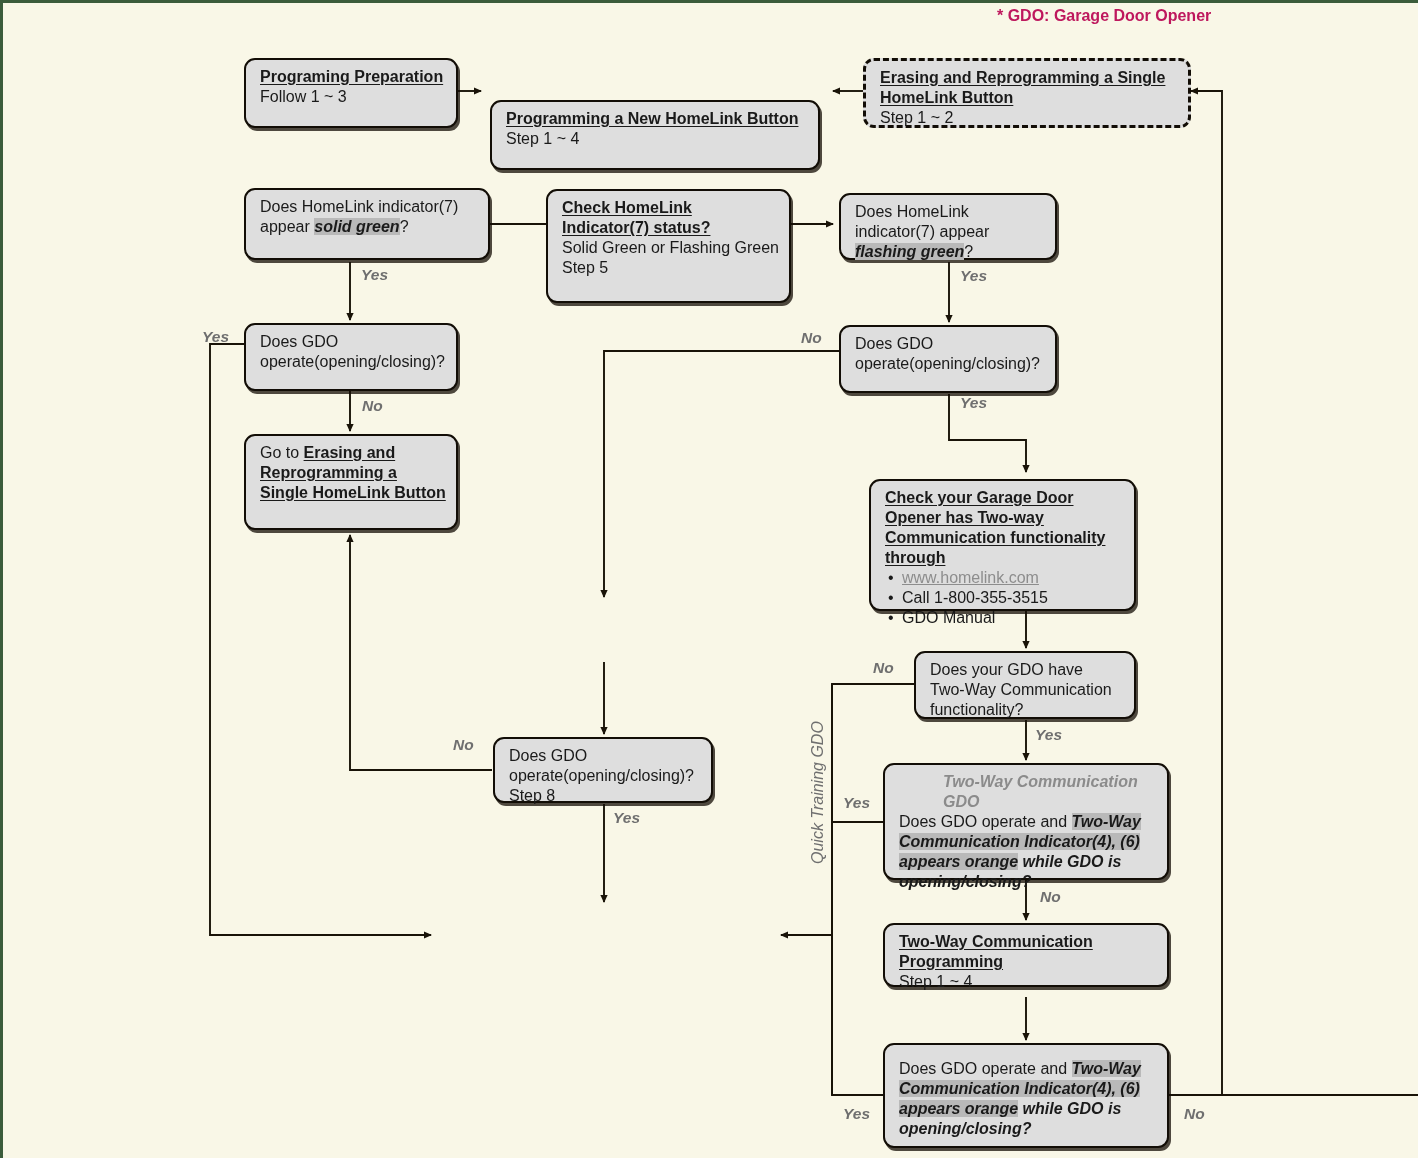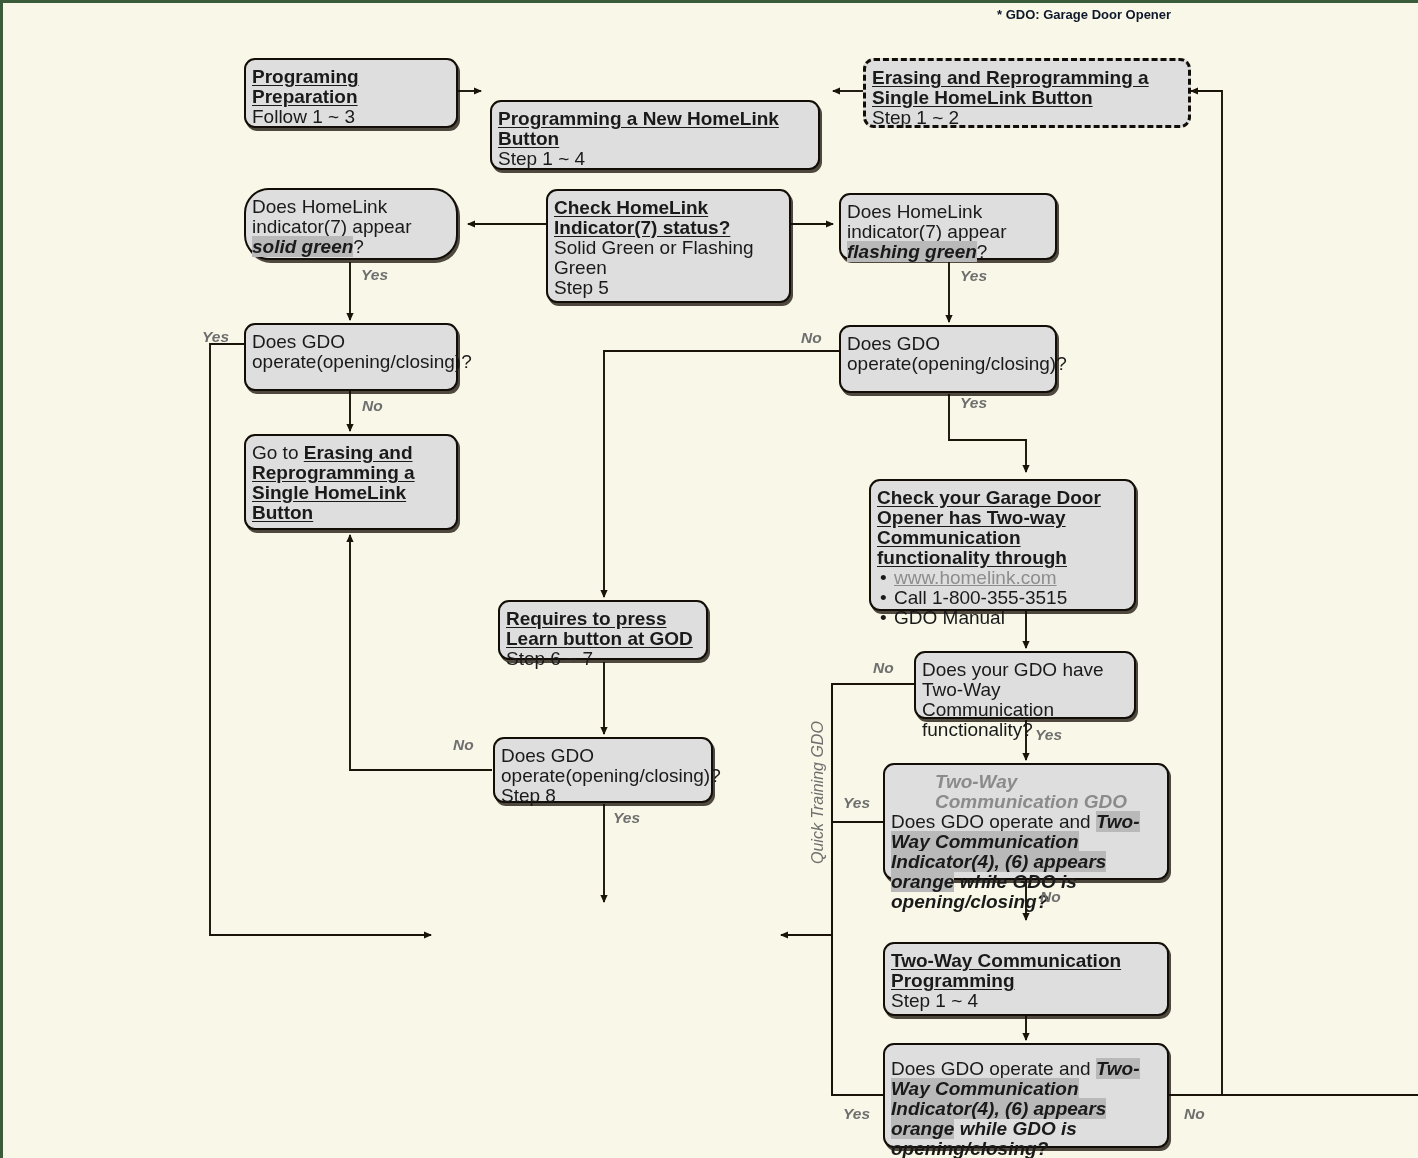--- a/index.html
+++ b/index.html
@@ -21,22 +21,22 @@
     position:absolute;left:0;top:0;width:1418px;height:1158px;
     pointer-events:none;
   }
   .node{
     position:absolute;
     box-sizing:border-box;
     background:#dedede;
     border:2.5px solid #120d06;
     border-radius:11px;
     box-shadow:2px 3px 0 0 rgba(20,14,6,0.75);
-    padding:7px 10px 7px 6px;
-    font-size:19px;
+    padding:7px 10px 7px 14px;
+    font-size:16px;
     line-height:20px;
     color:#1a1a1a;
     z-index:3;
   }
   .node.dashed{
     border-style:dashed;
     border-width:3px;
     box-shadow:none;
   }
   .node .hd{
@@ -88,23 +88,23 @@
     font-style:italic;
     font-size:16px;
     color:#6f6f6f;
     transform-origin:0 0;
     transform:rotate(-90deg);
     white-space:nowrap;
     z-index:4;
   }
   .note{
     position:absolute;
-    font-size:13px;
-    font-weight:bold;
-    color:#0f172a;
+    font-size:16px;
+    font-weight:bold;
+    color:#be185d;
     z-index:4;
     white-space:nowrap;
     text-align:right;
   }
   .center{text-align:center;}
 </style>
 </head>
 <body>
 
 <div id="canvas">
@@ -181,21 +181,21 @@
     <div class="hd">Erasing and Reprogramming a Single HomeLink Button</div>
     <div>Step 1 ~ 2</div>
   </div>
 
   <div class="node" style="left:543px;top:163px;width:245px;height:114px;margin-top:23px;">
     <div class="hd">Check HomeLink Indicator(7) status?</div>
     <div>Solid Green or Flashing Green</div>
     <div>Step 5</div>
   </div>
 
-  <div class="node" style="left:241px;top:185px;width:214px;height:72px;border-radius:25px;">
+  <div class="node" style="left:241px;top:185px;width:246px;height:72px;">
     <span>Does HomeLink indicator(7) appear </span><span class="mark">solid green</span><span>?</span>
   </div>
 
   <div class="node" style="left:836px;top:190px;width:218px;height:67px;">
     <span>Does HomeLink indicator(7) appear </span><span class="mark">flashing green</span><span>?</span>
   </div>
 
   <div class="node" style="left:241px;top:320px;width:214px;height:68px;">
     <div>Does GDO</div>
     <div>operate(opening/closing)?</div>
@@ -203,24 +203,20 @@
 
   <div class="node" style="left:836px;top:322px;width:218px;height:68px;">
     <div>Does GDO</div>
     <div>operate(opening/closing)?</div>
   </div>
 
   <div class="node" style="left:241px;top:431px;width:214px;height:96px;">
     <span class="plain">Go to </span><span class="hd-inline">Erasing and Reprogramming a Single HomeLink Button</span>
   </div>
 
-  <div class="node" style="left:495px;top:597px;width:210px;height:60px;">
-    <div class="hd">Requires to press Learn button at GOD</div>
-    <div>Step 6 ~ 7</div>
-  </div>
 
   <div class="node" style="left:490px;top:734px;width:220px;height:66px;">
     <div>Does GDO</div>
     <div>operate(opening/closing)?</div>
     <div>Step 8</div>
   </div>
 
   <div class="node" style="left:866px;top:476px;width:267px;height:132px;">
     <div class="hd">Check your Garage Door Opener has Two-way Communication functionality through</div>
     <ul class="bul">
@@ -234,21 +230,21 @@
     <div>Does your GDO have</div>
     <div>Two-Way Communication</div>
     <div>functionality?</div>
   </div>
 
   <div class="node" style="left:880px;top:760px;width:286px;height:117px;">
     <div class="ital-gray">Two-Way Communication GDO</div>
     <div><span>Does GDO operate and </span><span class="mark">Two-Way Communication Indicator(4), (6) appears orange</span><span class="bolditalic"> while GDO is opening/closing?</span></div>
   </div>
 
-  <div class="node" style="left:880px;top:920px;width:286px;height:74px;margin-top:19px;">
+  <div class="node" style="left:880px;top:920px;width:286px;height:64px;">
     <div class="hd">Two-Way Communication Programming</div>
     <div>Step 1 ~ 4</div>
   </div>
 
   <div class="node" style="left:880px;top:1040px;width:286px;height:105px;padding-top:14px;">
     <div><span>Does GDO operate and </span><span class="mark">Two-Way Communication Indicator(4), (6) appears orange</span><span class="bolditalic"> while GDO is opening/closing?</span></div>
   </div>
 
 
   <div class="edge-label" style="left:358px;top:263px;">Yes</div>

